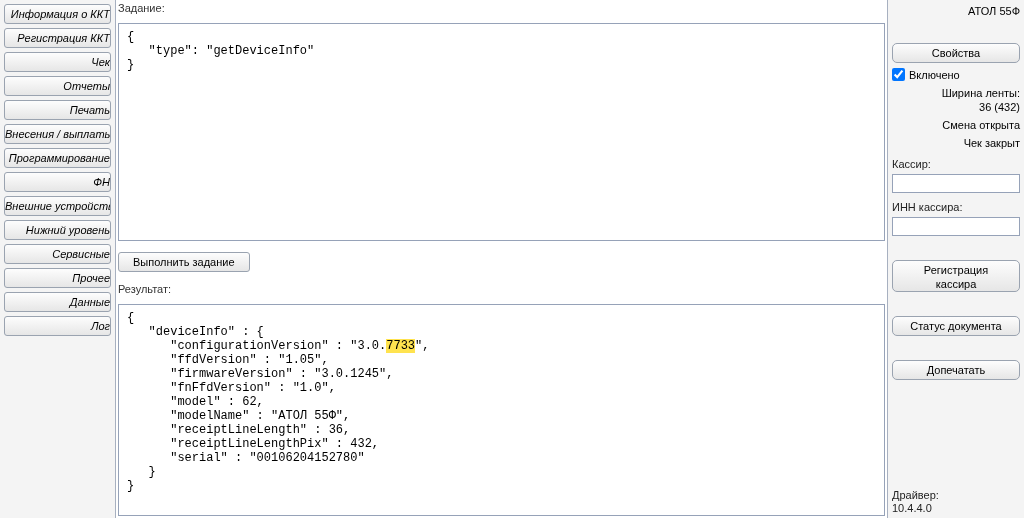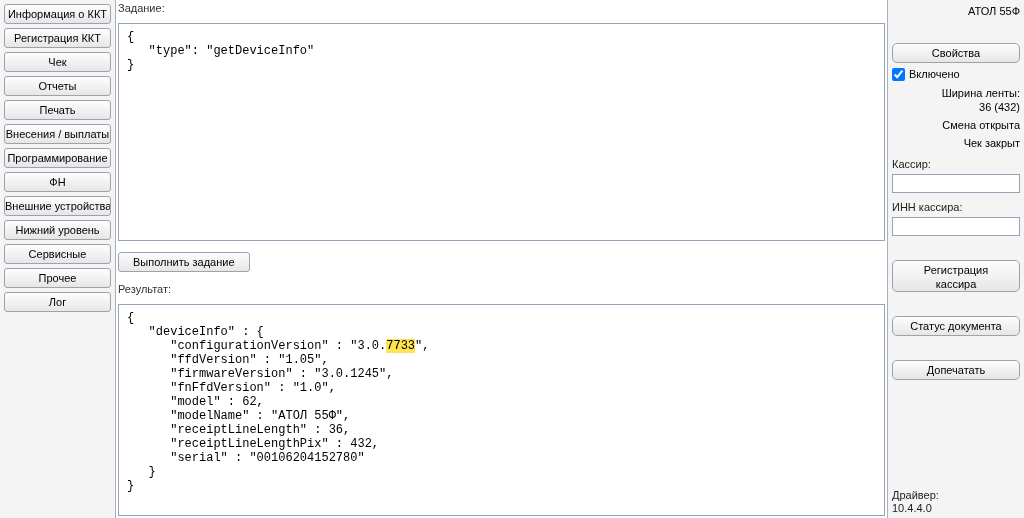--- a/index.html
+++ b/index.html
@@ -21,28 +21,29 @@
     border-right: 1px solid #a7b0c0;
     background: #f4f4f4;
     display: flex;
     flex-direction: column;
     gap: 4px;
   }
   .side-btn {
     display: block;
     height: 20px;
     line-height: 18px;
-    text-align: center;
+    text-align: right;
     font-size: 11px;
     background: linear-gradient(#fdfdfd,#e6e6e6);
     border: 1px solid #9aa3b0;
     border-radius: 3px;
     cursor: pointer;
     white-space: nowrap;
     overflow: hidden;
+    font-style: italic;
   }
   .side-btn.active {
     background: linear-gradient(#d6ebff,#b8dcff);
     border-color: #6a9ed8;
   }
   
   .center {
     flex: 1;
     display: flex;
     flex-direction: column;
@@ -104,21 +105,21 @@
     border-radius: 5px;
     cursor: pointer;
     margin-top: 20px;
   }
   .r-btn.tall {
     height: 32px;
     line-height: 14px;
     padding-top: 2px;
     white-space: pre;
   }
-  .r-chk { display: flex; align-items: flex-start; gap: 4px; padding: 1px 0; }
+  .r-chk { display: flex; align-items: center; gap: 4px; padding: 1px 0; }
   .r-line-r { text-align: right; line-height: 14px; }
   .r-lbl { padding-top: 4px; color: #222; }
   .r-input {
     height: 19px;
     border: 1px solid #96a2b8;
     background: #fff;
   }
   .right-spacer { flex: 1; }
   .driver { font-size: 11px; line-height: 13px; color: #222; }
   input[type="checkbox"] { margin: 0; }
@@ -134,20 +135,21 @@
     <div class="side-btn">Чек</div>
     <div class="side-btn">Отчеты</div>
     <div class="side-btn">Печать</div>
     <div class="side-btn">Внесения / выплаты</div>
     <div class="side-btn">Программирование</div>
     <div class="side-btn">ФН</div>
     <div class="side-btn">Внешние устройства</div>
     <div class="side-btn">Нижний уровень</div>
     <div class="side-btn">Сервисные</div>
     <div class="side-btn">Прочее</div>
+    <div class="side-btn">Данные</div>
     <div class="side-btn">Лог</div>
   </div>
 
   <div class="center">
     <div class="sect-label">Задание:</div>
     <div class="task-area">{
    "type": "getDeviceInfo"
 }</div>
     <div class="exec-row">
       <div class="btn">Выполнить задание</div>

